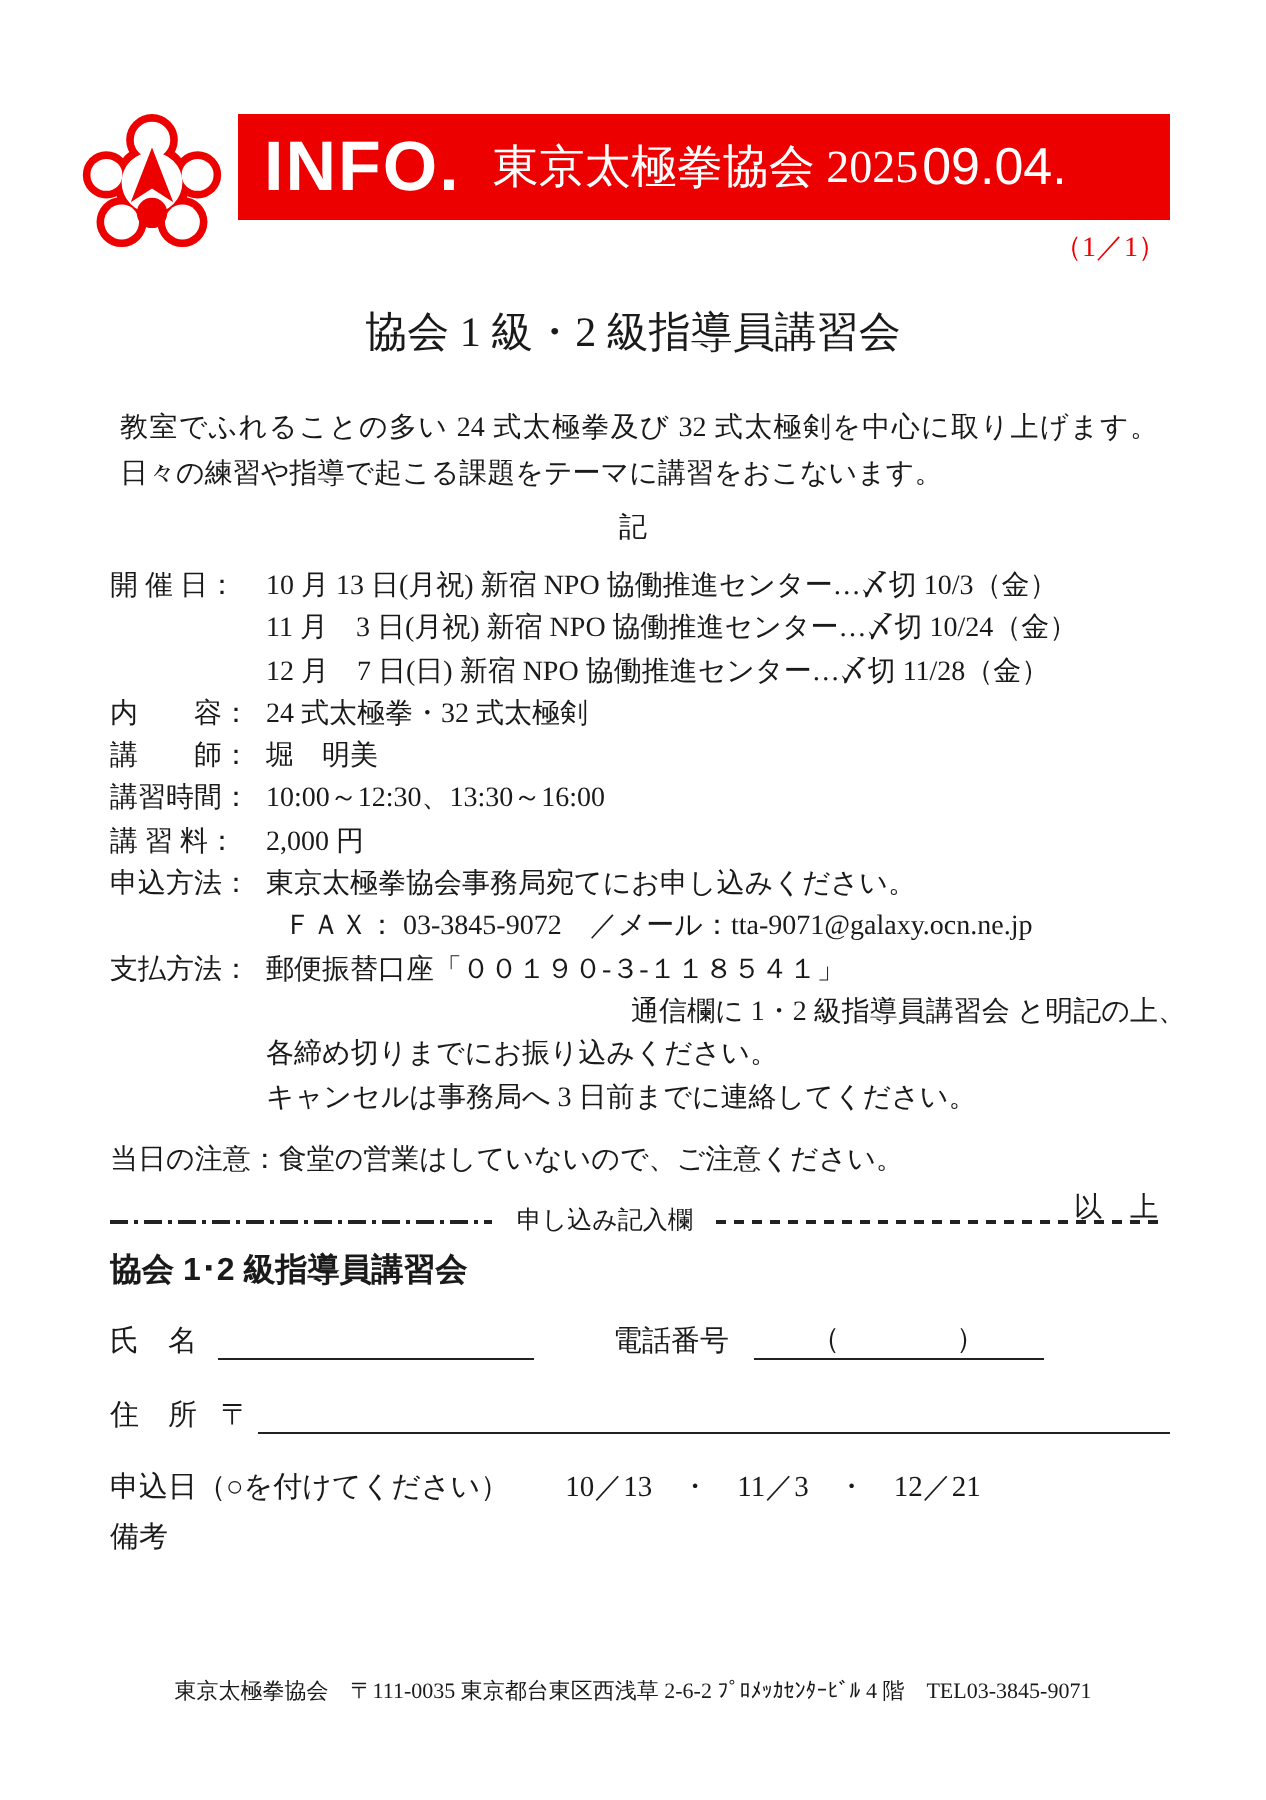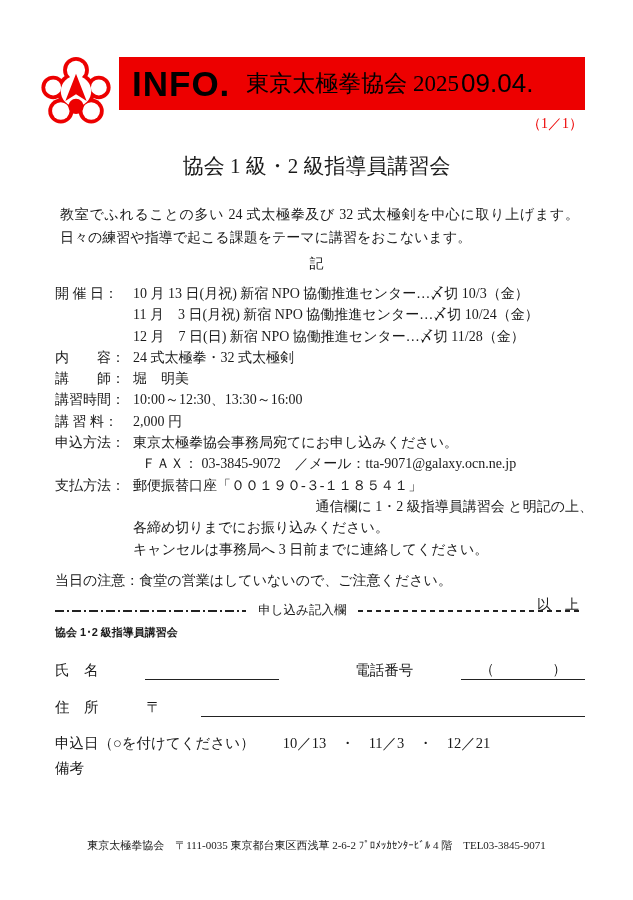--- a/index.html
+++ b/index.html
@@ -4,21 +4,21 @@
 <style>
   html,body{margin:0;padding:0;background:#fff;}
   .page{
     position:relative;width:633px;height:900px;background:#fff;overflow:hidden;
     font-family:"Liberation Serif","DejaVu Serif",serif;color:#1a1a1a;
   }
   
   .header{position:absolute;top:54px;left:38px;right:48px;display:flex;align-items:flex-start;}
   .logo{width:76px;height:76px;flex-shrink:0;}
   .banner{flex:1;height:53px;margin-left:5px;margin-top:3px;background:#ed0000;
-          display:flex;align-items:center;padding-left:13px;color:#000000;overflow:hidden;}
+          display:flex;align-items:center;padding-left:13px;color:#ffffff;overflow:hidden;}
   .banner .info{font-family:"Liberation Sans","DejaVu Sans",sans-serif;font-weight:bold;
                 font-size:35px;letter-spacing:1px;white-space:pre;}
   .banner .org{font-size:23px;margin-left:16px;white-space:pre;}
   .banner .bdate{font-family:"Liberation Sans","DejaVu Sans",sans-serif;font-weight:normal;
                  font-size:26px;margin-left:2px;white-space:pre;}
   .page-indicator{position:absolute;top:115px;right:50px;color:#ed0000;font-size:14px;white-space:pre;}
   
   .title{position:absolute;top:152px;left:0;width:100%;text-align:center;font-size:21px;white-space:pre;}
   .intro{position:absolute;top:203px;left:60px;right:54px;font-size:14px;line-height:23px;text-align:justify;}
   .ki{position:absolute;top:255px;left:0;width:100%;text-align:center;font-size:14px;}
@@ -35,23 +35,23 @@
   
   .divider{position:absolute;top:602px;left:55px;right:50px;display:flex;align-items:center;}
   .dash-l{flex:1.15;height:2px;
     background:repeating-linear-gradient(90deg,#222 0 9px,transparent 9px 12px,#222 12px 14px,transparent 14px 17px);}
   .dash-r{flex:1.35;height:2px;
     background:repeating-linear-gradient(90deg,#222 0 5px,transparent 5px 9px);}
   .divider-label{margin:0 12px;font-family:"Liberation Sans","DejaVu Sans",sans-serif;
                  font-size:12.5px;white-space:pre;}
   
   .form-heading{position:absolute;top:625px;left:55px;font-family:"Liberation Sans","DejaVu Sans",sans-serif;
-                font-weight:bold;font-size:11px;white-space:pre;}
+                font-weight:bold;font-size:16px;white-space:pre;}
   .form{position:absolute;top:656px;left:55px;right:48px;font-size:14.5px;}
-  .frow{display:flex;align-items:flex-end;height:24px;gap:36px;}
+  .frow{display:flex;align-items:flex-end;height:24px;}
   .frow + .frow{margin-top:13px;}
   .flbl{white-space:pre;}
   .fill{border-bottom:1.3px solid #222;height:100%;}
   .line-name{width:158px;margin-left:10px;}
   .lbl-phone{margin-left:40px;}
   .line-phone{width:145px;margin-left:12px;text-align:center;white-space:pre;
               display:flex;align-items:flex-end;justify-content:center;}
   .postal-mark{margin-left:12px;white-space:pre;}
   .line-addr{flex:1;margin-left:4px;}
   .row-apply{margin-top:15px;display:flex;align-items:center;height:22px;}

